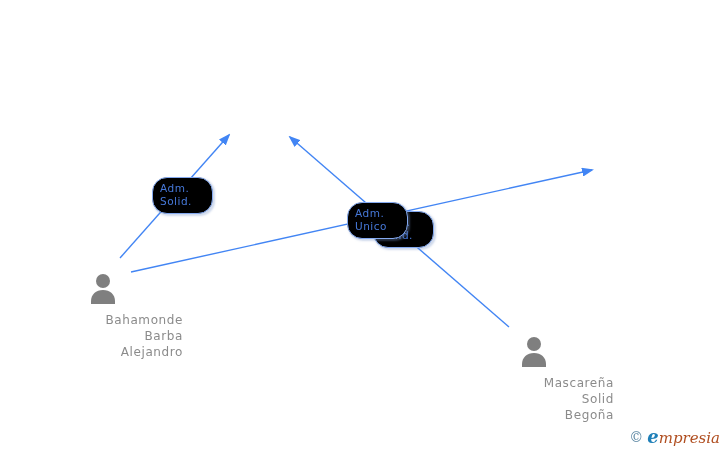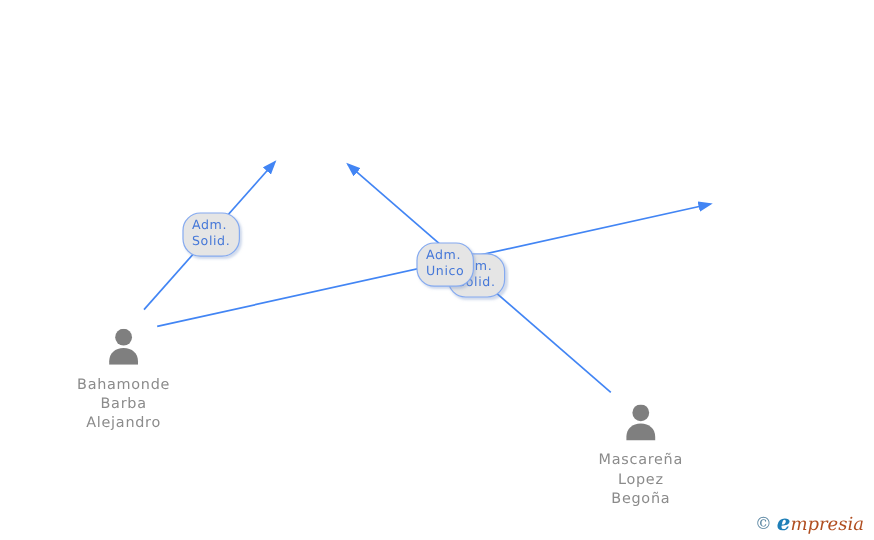--- a/index.html
+++ b/index.html
@@ -19,24 +19,24 @@
     position: absolute;
     left: 0; top: 0;
     width: 728px; height: 450px;
     z-index: 1;
     pointer-events: none;
   }
 
   
   .edge-label {
     position: absolute;
-    background: #e5e5e5;
+    background: #000000;
     border: 1px solid #85aaf0;
     border-radius: 15px;
-    padding: 4px 7px 5px 7px;
+    padding: 4px 20px 5px 7px;
     font-size: 10.5px;
     line-height: 13px;
     letter-spacing: 0.5px;
     color: #4678d8;
     box-shadow: 1.5px 1.5px 2px rgba(120,150,200,0.35);
   }
   #edge-label-1 { left: 152px; top: 177px; z-index: 2; }
   #edge-label-2 { left: 347px; top: 202px; z-index: 4; }
   #edge-label-3 { left: 373px; top: 211px; z-index: 3; }
 
@@ -57,20 +57,21 @@
   }
   .company-title.secondary {
     font-weight: normal;
     color: #9a9a9a;
   }
   .person-name {
     font-size: 12px;
     line-height: 16px;
     letter-spacing: 0.6px;
     color: #8b8b8b;
+    text-align: right;
   }
   #node-company-main   { left: 175px; top: 32px;  }
   #node-company-second { left: 552px; top: 101px; }
   #node-person-left    { left: 23px;  top: 274px; }
   #node-person-right   { left: 454px; top: 337px; }
   .node .icon-wrap { display: block; margin-top: 8px; }
   .node .icon-top  { display: block; margin-bottom: 4px; }
 
   
   #footer-brand {
@@ -138,21 +139,21 @@
   </div>
 
   <div id="node-person-right" class="node">
     <span class="icon-top">
       <svg width="32" height="30" viewBox="0 0 32 30" fill="#7f7f7f">
         <circle cx="16" cy="7" r="7"></circle>
         <path d="M4,30 L4,27 C4,20.5 9,16 16,16 C23,16 28,20.5 28,27 L28,30 Z"></path>
       </svg>
     </span>
     <div class="person-name ml">Mascareña
-Lopez
+Solid
 Begoña</div>
   </div>
 
   <div id="footer-brand">
     <span class="copy">©</span><span class="brand-e">e</span><span class="brand-rest">mpresia</span>
   </div>
 
 </div>
 
 </body></html>

